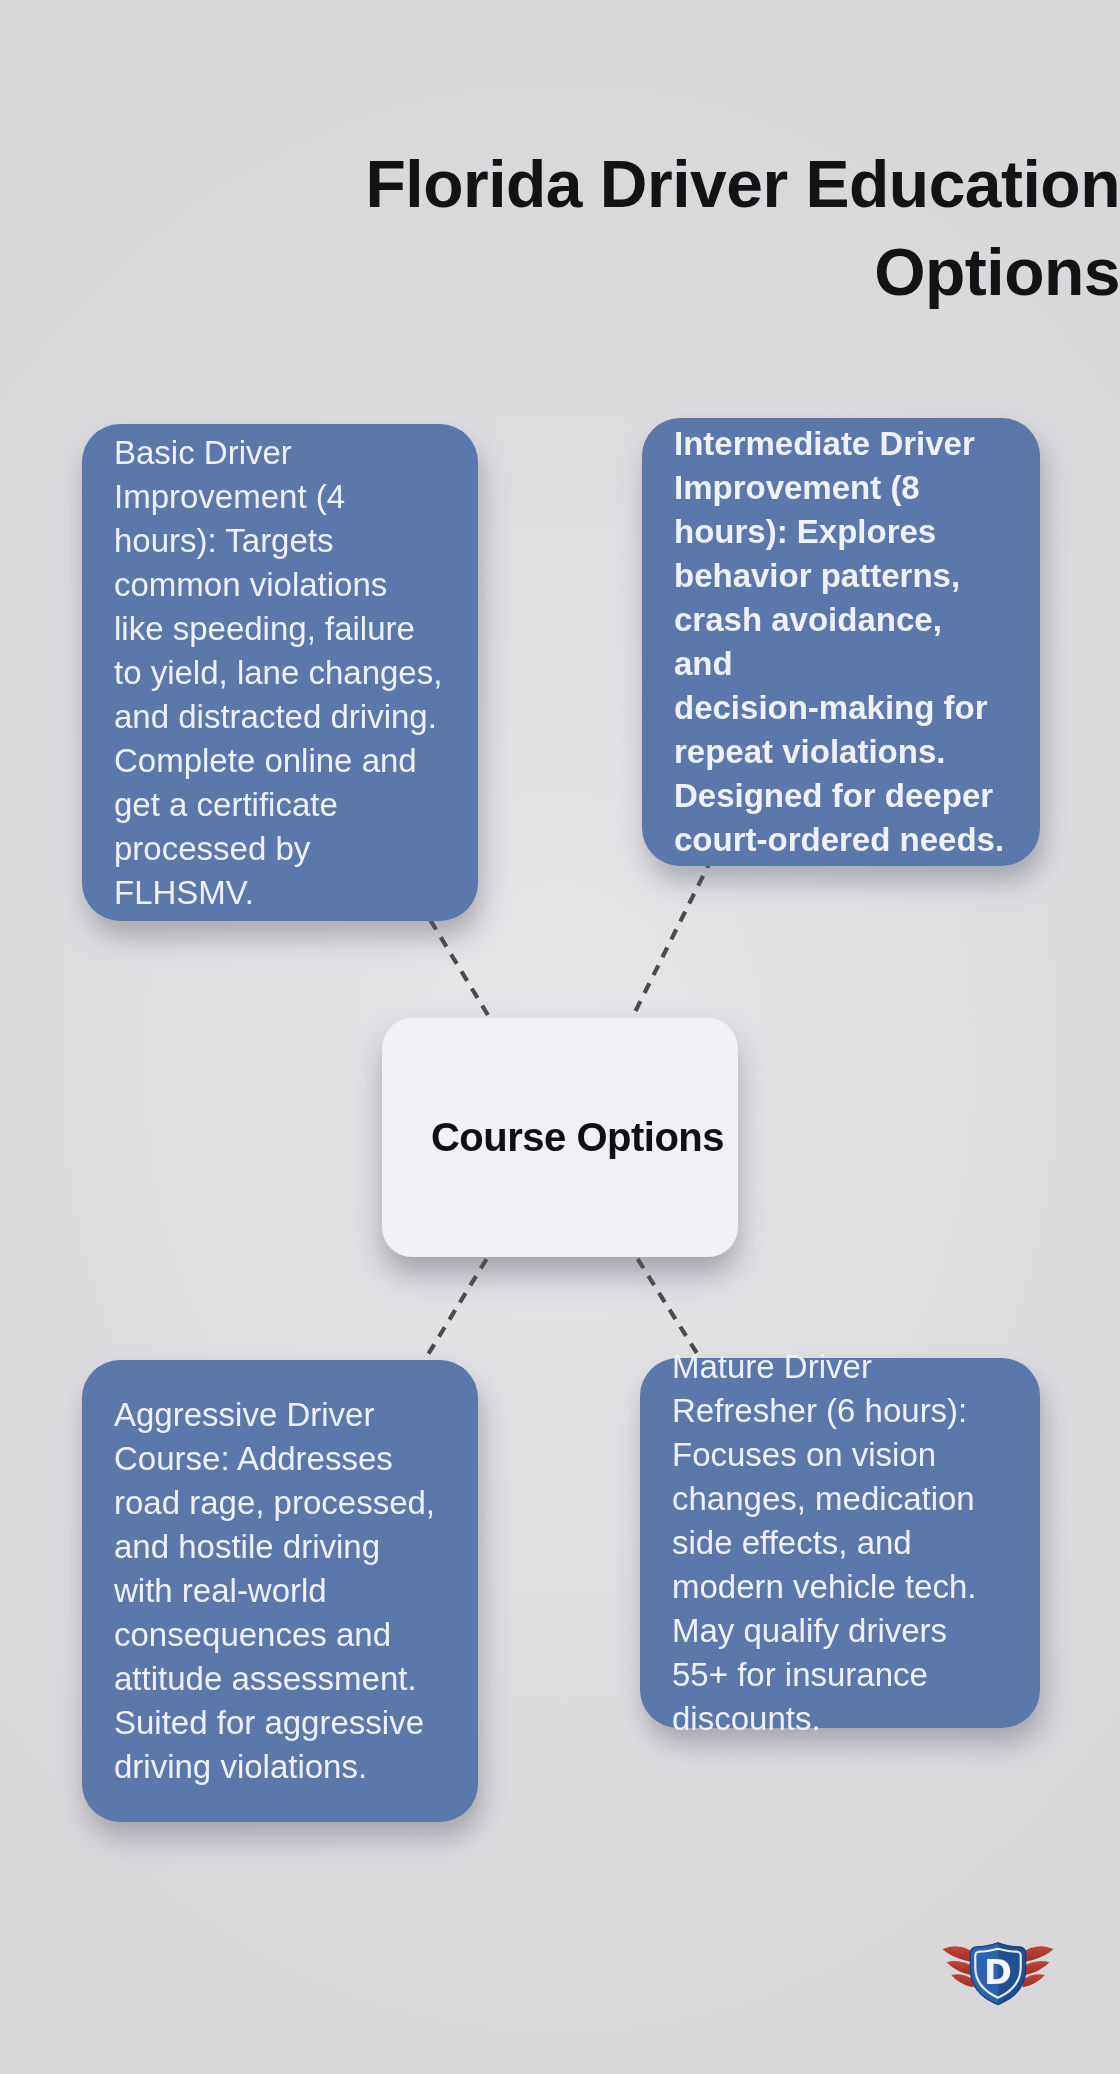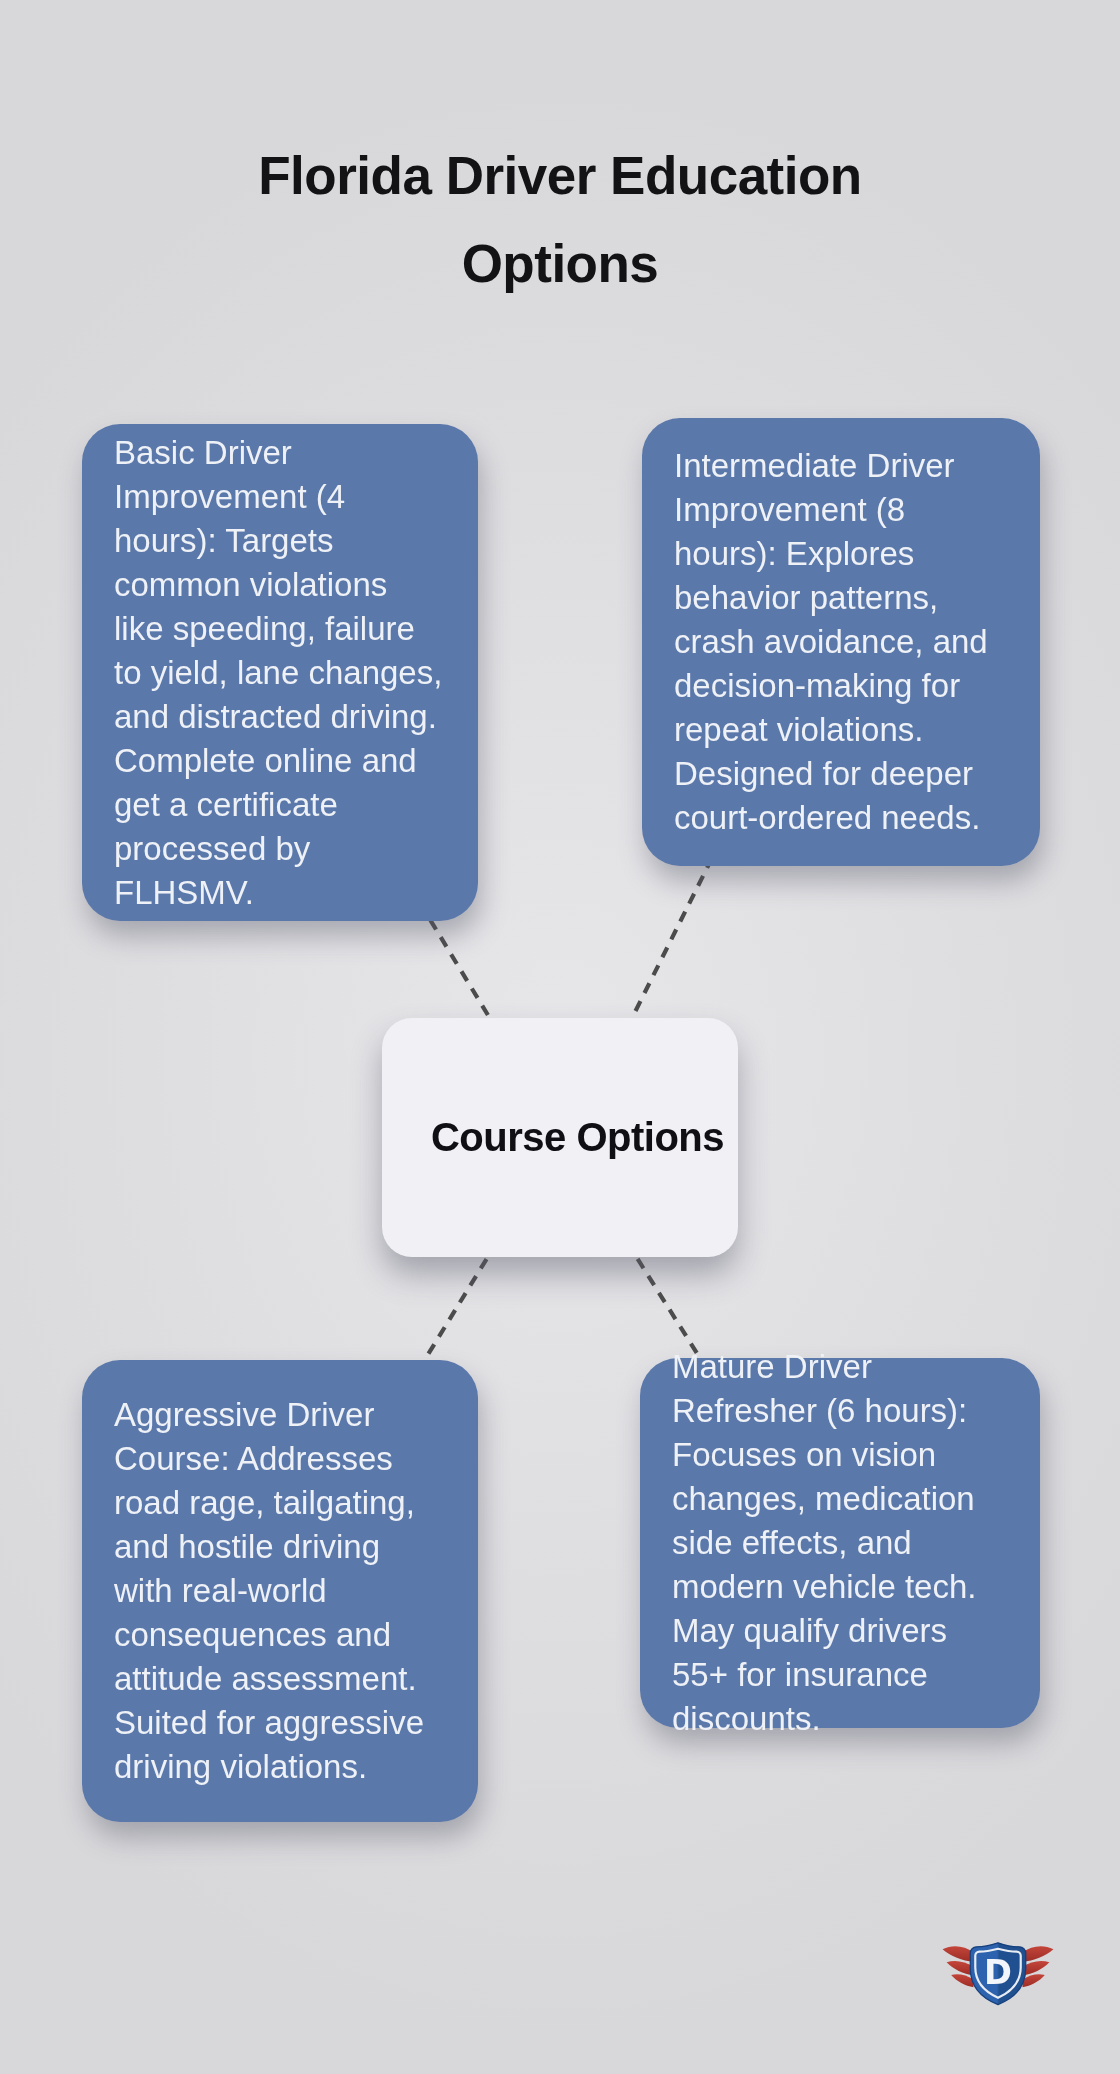--- a/index.html
+++ b/index.html
@@ -17,22 +17,22 @@
         var(--bg-center, #e7e7ea) 0%,
         var(--bg-mid, #dedee1) 55%,
         var(--bg-edge, #d8d8db) 100%);
   }
 
   .title {
     position: absolute;
     top: 96px;
     left: 0;
     width: 100%;
-    text-align: center;
-    font-size: 53px;
+    text-align: right;
+    font-size: 66px;
     line-height: 88px;
     font-weight: 700;
     letter-spacing: -0.5px;
     color: var(--title-color, #131316);
     white-space: pre-line;
   }
 
   .connectors {
     position: absolute;
     top: 0; left: 0;
@@ -55,21 +55,21 @@
     align-items: center;
     padding: 0 32px;
   }
   .card-text {
     color: var(--card-text, #eef1f6);
     font-size: 33px;
     line-height: 44px;
     white-space: pre-line;
   }
   .card-tl { left: 82px;  top: 418px;  width: 396px; height: 497px; margin-top: 6px; }
-  .card-tr { left: 642px; top: 418px;  width: 398px; height: 448px; }
+  .card-tr { left: 642px; top: 418px;  width: 398px; height: 448px; font-weight: bold; }
   .card-bl { left: 82px;  top: 1360px; width: 396px; height: 462px; }
   .card-br { left: 640px; top: 1358px; width: 400px; height: 370px; }
 
   .center-node {
     position: absolute;
     z-index: 3;
     left: 382px; top: 1018px;
     width: 356px; height: 239px;
     background: var(--center-bg, #f1f1f5);
     border-radius: 30px;
@@ -135,21 +135,21 @@
 crash avoidance, and
 decision-making for
 repeat violations.
 Designed for deeper
 court-ordered needs.</div>
   </div>
 
   <div class="card card-bl">
     <div class="card-text">Aggressive Driver
 Course: Addresses
-road rage, tailgating,
+road rage, processed,
 and hostile driving
 with real-world
 consequences and
 attitude assessment.
 Suited for aggressive
 driving violations.</div>
   </div>
 
   <div class="card card-br">
     <div class="card-text">Mature Driver

